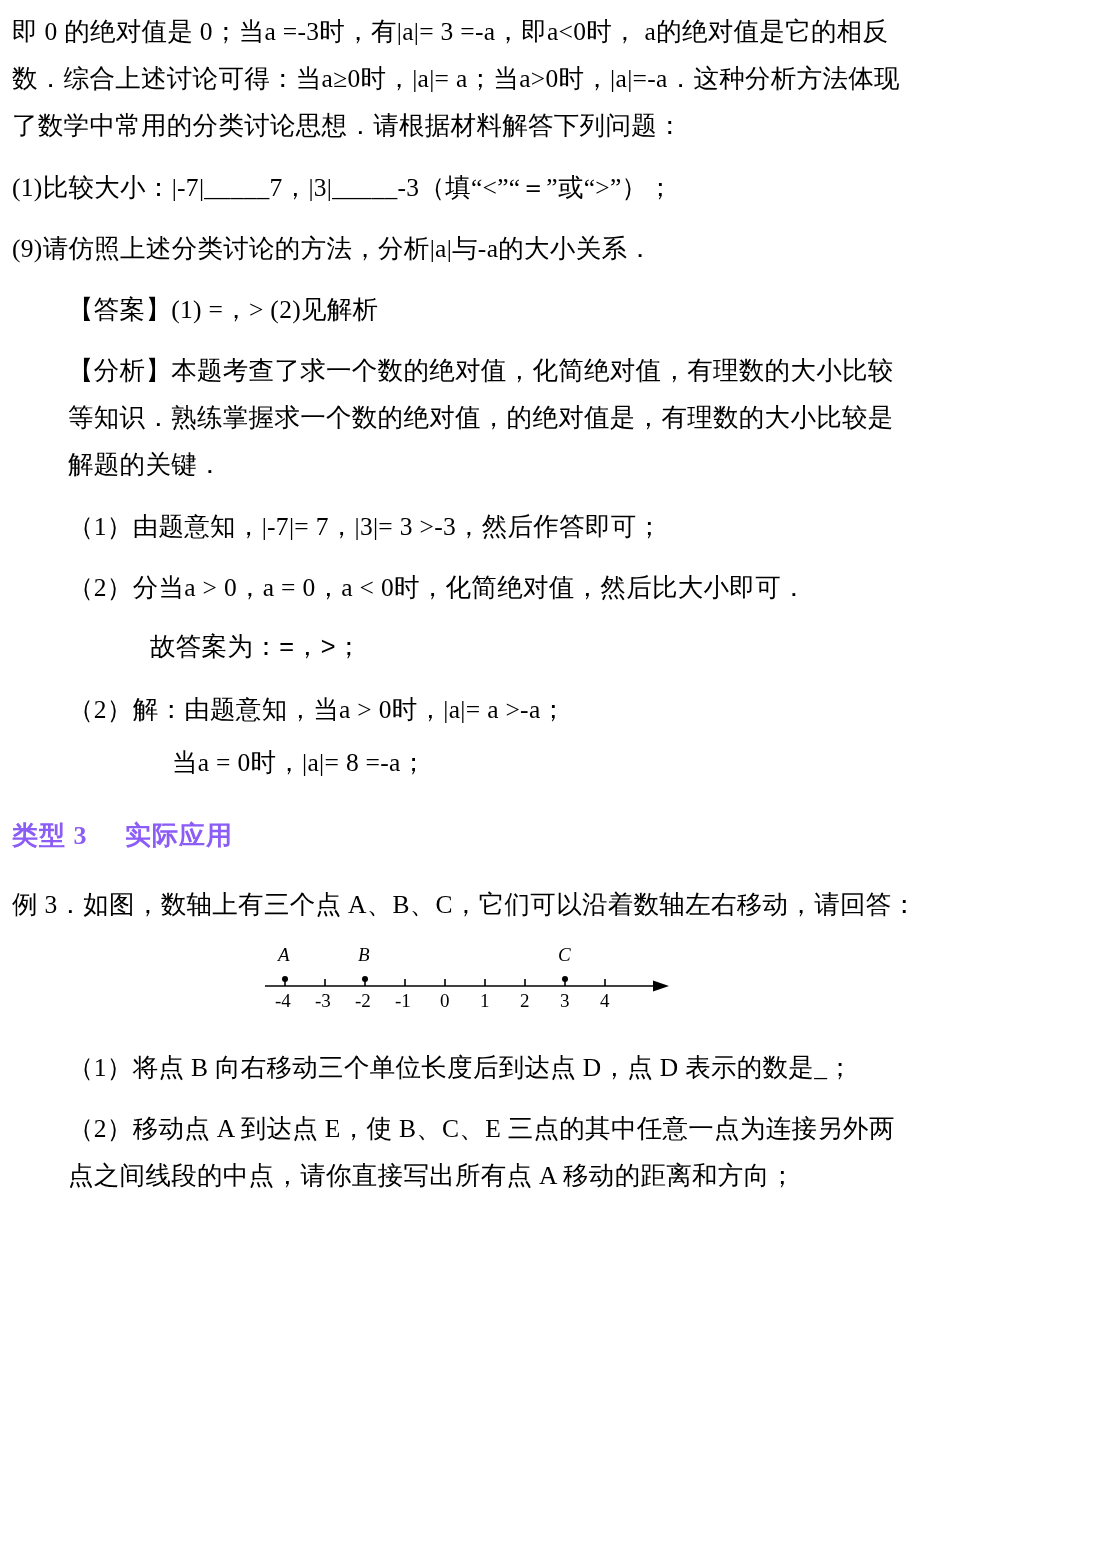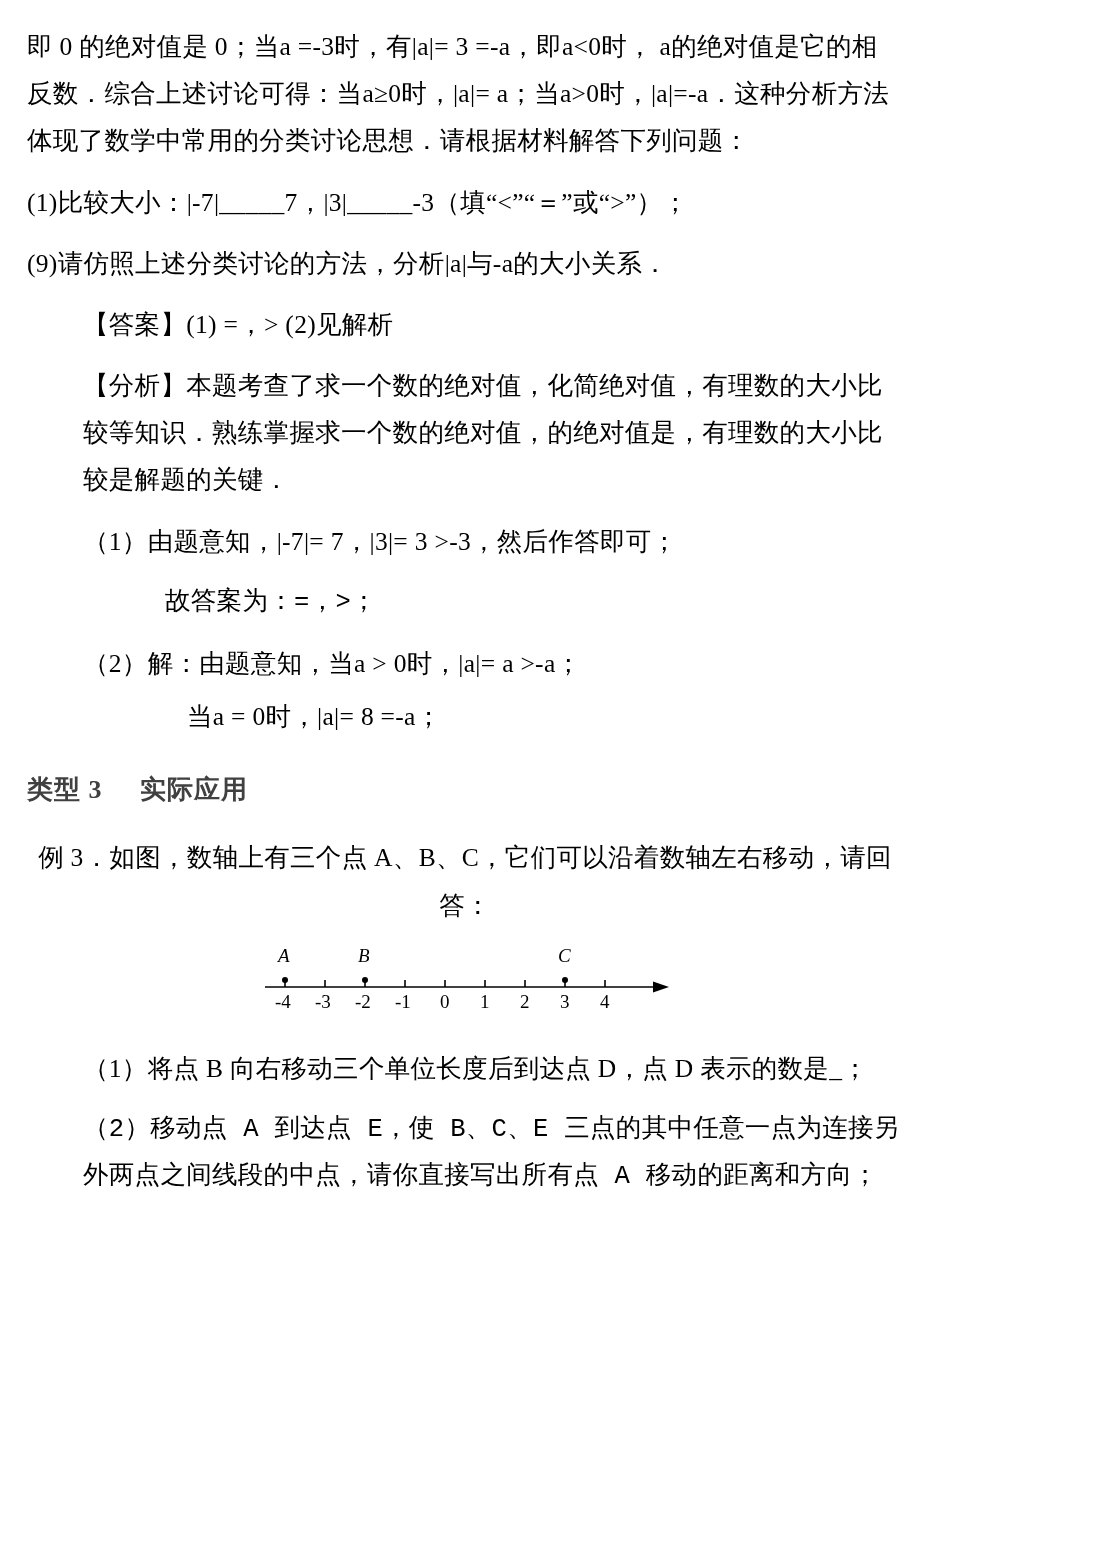--- a/index.html
+++ b/index.html
@@ -10,21 +10,21 @@
   body {
     width: 1102px;
     min-height: 1559px;
     font-family: "Liberation Serif", serif;
     color: #000000;
   }
   .page {
     position: relative;
     width: 948px;
     min-height: 1559px;
-    padding: 15px;
+    padding: 0;
     box-sizing: border-box;
   }
   .content {
     padding: 8px 30px 0 12px;
   }
   p {
     margin: 0 0 0 0;
     font-size: 25.5px;
     line-height: 1.85;
     letter-spacing: 0.3px;
@@ -37,21 +37,21 @@
     padding-left: 56px;
   }
   .indent2 {
     padding-left: 60px;
   }
   .indent3 {
     padding-left: 138px;
     font-family: Liberation Mono, monospace;
   }
   .type-head {
-    color: #404040;
+    color: #8b5cf6;
     font-weight: bold;
     font-size: 26px;
     margin: 26px 0 20px 0;
     letter-spacing: 1px;
   }
   .type-head .num {
     padding-right: 4px;
   }
   .type-head .title {
     padding-left: 26px;
@@ -63,21 +63,20 @@
     margin: 10px 0 16px 0;
   }
   .numberline {
     position: relative;
     width: 420px;
     height: 86px;
   }
   .nl-svg { display:block; }
   .example-line {
     margin-top: 6px;
-    text-align: center;
   }
   .tight {
     margin-bottom: 6px;
   }
 </style>
 </head>
 <body>
 
 <div class="page">
   <div class="content">
@@ -99,20 +98,23 @@
     </p>
 
     <p class="para indent">
       <span>【分析】本题考查了求一个数的绝对值，化简绝对值，有理数的大小比较等知识．熟练掌握求一个数的绝对值，的绝对值是，有理数的大小比较是解题的关键．</span>
     </p>
 
     <p class="para indent">
       <span>（1）由题意知，|-7|= 7，|3|= 3 &gt;-3，然后作答即可；</span>
     </p>
 
+    <p class="para indent">
+      <span>（2）分当a &gt; 0，a = 0，a &lt; 0时，化简绝对值，然后比大小即可．</span>
+    </p>
 
 
     <p class="para indent3">
       <span>故答案为：=，&gt;；</span>
     </p>
 
     <p class="para indent tight">
       <span>（2）解：由题意知，当a &gt; 0时，|a|= a &gt;-a；</span>
     </p>
 
@@ -167,18 +169,18 @@
           <span style="position:absolute; left:305px; top:48px; font-size:19px;">3</span>
           <span style="position:absolute; left:345px; top:48px; font-size:19px;">4</span>
         </div>
       </div>
     </div>
 
     <p class="para indent">
       <span>（1）将点 B 向右移动三个单位长度后到达点 D，点 D 表示的数是_；</span>
     </p>
 
-    <p class="para indent" style="padding-left:56px; text-indent:0;font-family:Liberation Mono, monospace;">
+    <p class="para indent" style="padding-left:56px; text-indent:0;">
       <span>（2）移动点 A 到达点 E，使 B、C、E 三点的其中任意一点为连接另外两点之间线段的中点，请你直接写出所有点 A 移动的距离和方向；</span>
     </p>
 
   </div>
 </div>
 
 </body></html>

